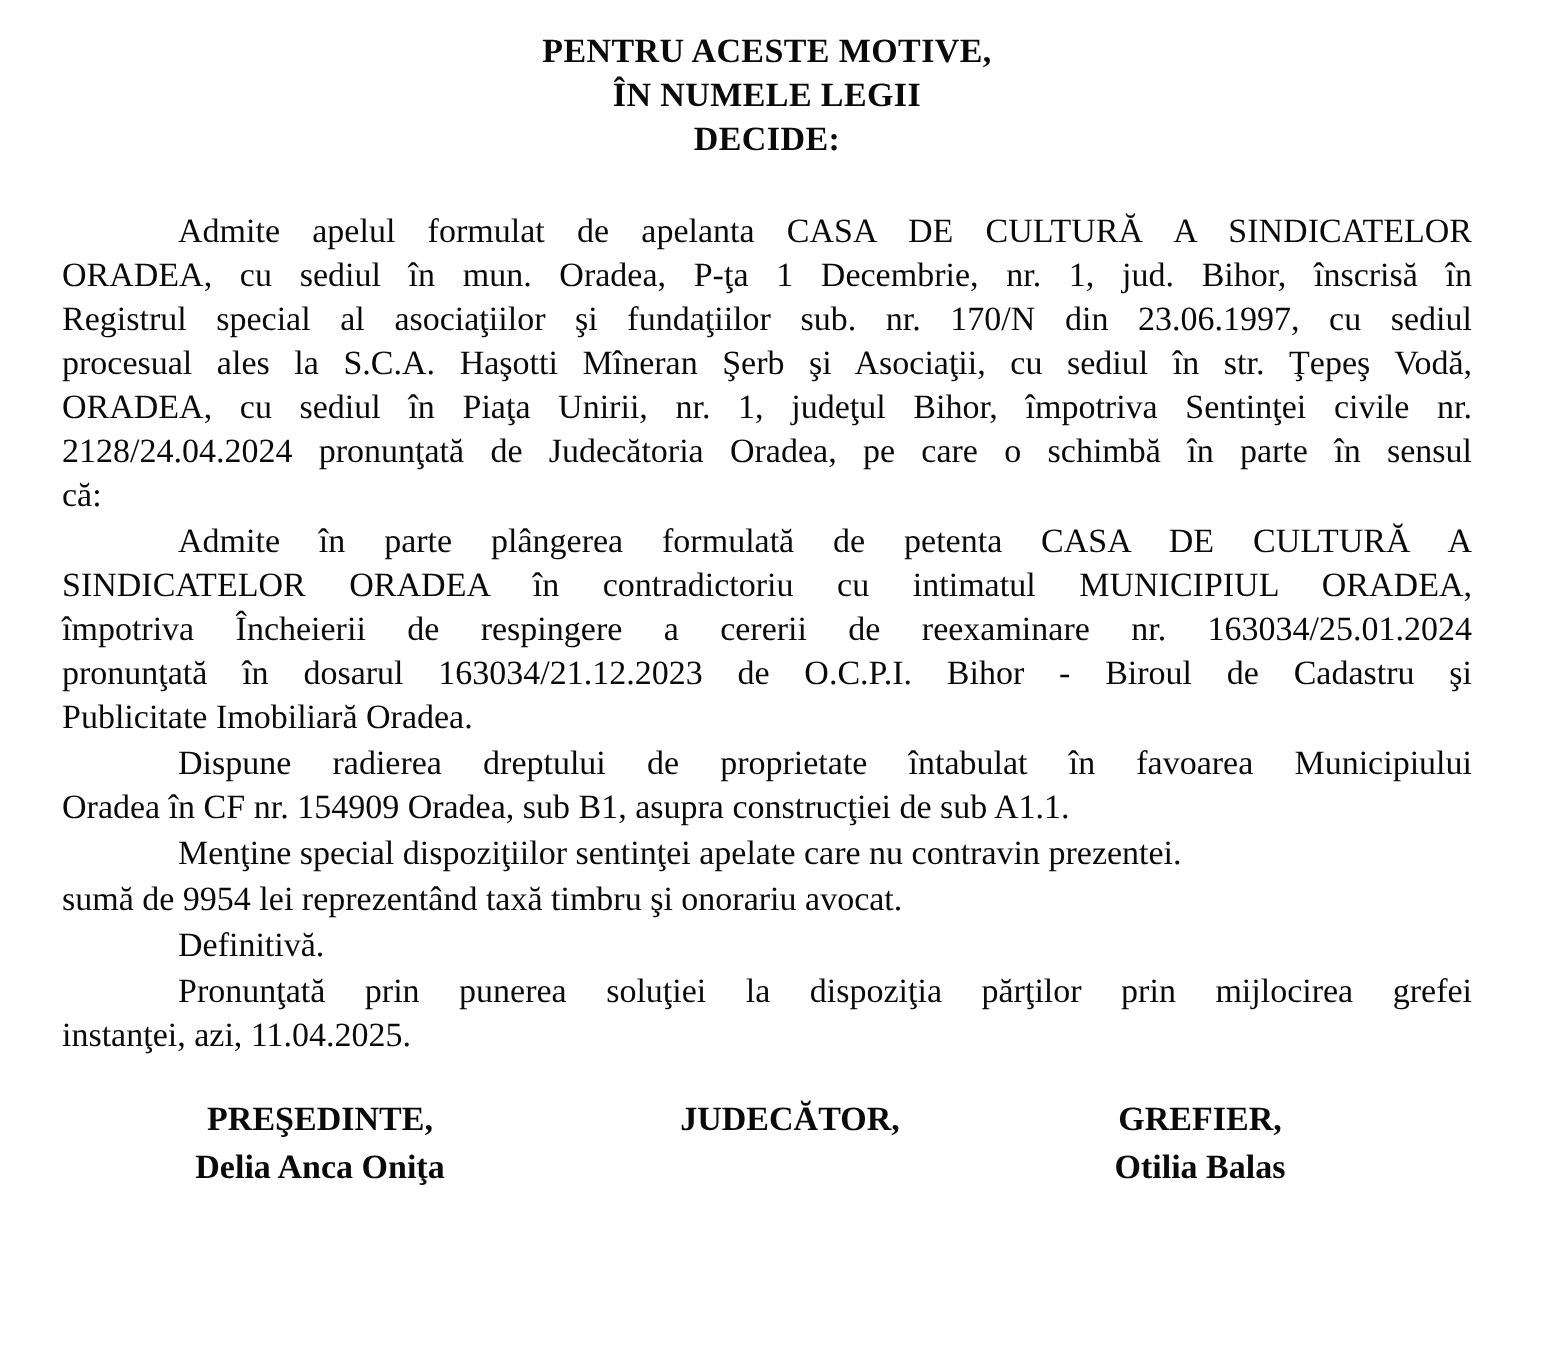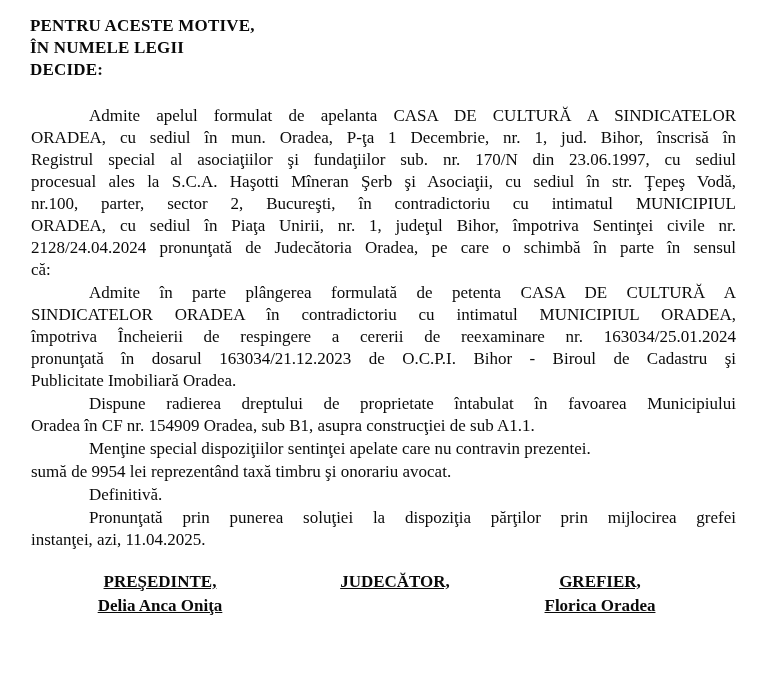--- a/index.html
+++ b/index.html
@@ -11,20 +11,21 @@
     font-family: "Liberation Serif", serif;
     overflow: hidden;
   }
   .page {
     box-sizing: border-box;
     width: 783px;
     height: 679px;
     padding: 15px 46px 0 30px;
   }
   .doc-header {
+    text-align: center;
     font-weight: bold;
     font-size: 17px;
     line-height: 22px;
     letter-spacing: 0.2px;
   }
   .doc-body {
     margin-top: 24px;
     font-size: 17px;
     line-height: 22px;
   }
@@ -37,21 +38,21 @@
   }
   .line.first { text-indent: 58px; }
   .line.last { text-align-last: left; }
   .signatures {
     display: flex;
     margin-top: 19px;
     font-weight: bold;
     font-size: 17px;
     line-height: 24px;
   }
-  .sig-col { text-align: center; text-decoration: underline; }
+  .sig-col { text-align: center; }
   .sig-col.c1 { width: 260px; }
   .sig-col.c2 { width: 210px; }
   .sig-col.c3 { width: 200px; }
 </style>
 </head>
 <body>
 
 <div class="page">
 
   <div class="doc-header">
@@ -59,21 +60,20 @@
     <div class="h-line">ÎN NUMELE LEGII</div>
     <div class="h-line">DECIDE:</div>
   </div>
 
   <div class="doc-body">
     <p class="para">
         <span class="line first">Admite apelul formulat de apelanta CASA DE CULTURĂ A SINDICATELOR</span>
         <span class="line">ORADEA, cu sediul în mun. Oradea, P-ţa 1 Decembrie, nr. 1, jud. Bihor, înscrisă în</span>
         <span class="line">Registrul special al asociaţiilor şi fundaţiilor sub. nr. 170/N din 23.06.1997, cu sediul</span>
         <span class="line">procesual ales la S.C.A. Haşotti Mîneran Şerb şi Asociaţii, cu sediul în str. Ţepeş Vodă,</span>
-        <span class="line">nr.100, parter, sector 2, Bucureşti, în contradictoriu cu intimatul MUNICIPIUL</span>
         <span class="line">ORADEA, cu sediul în Piaţa Unirii, nr. 1, judeţul Bihor, împotriva Sentinţei civile nr.</span>
         <span class="line">2128/24.04.2024 pronunţată de Judecătoria Oradea, pe care o schimbă în parte în sensul</span>
         <span class="line last">că:</span>
       </p>
     <p class="para">
         <span class="line first">Admite în parte plângerea formulată de petenta CASA DE CULTURĂ A</span>
         <span class="line">SINDICATELOR ORADEA în contradictoriu cu intimatul MUNICIPIUL ORADEA,</span>
         <span class="line">împotriva Încheierii de respingere a cererii de reexaminare nr. 163034/25.01.2024</span>
         <span class="line">pronunţată în dosarul 163034/21.12.2023 de O.C.P.I. Bihor - Biroul de Cadastru şi</span>
         <span class="line last">Publicitate Imobiliară Oradea.</span>
@@ -100,17 +100,17 @@
   <div class="signatures">
     <div class="sig-col c1">
       <div class="sig-role">PREŞEDINTE,</div>
       <div class="sig-name">Delia Anca Oniţa</div>
     </div>
     <div class="sig-col c2">
       <div class="sig-role">JUDECĂTOR,</div>
     </div>
     <div class="sig-col c3">
       <div class="sig-role">GREFIER,</div>
-      <div class="sig-name">Florica Oradea</div>
+      <div class="sig-name">Otilia Balas</div>
     </div>
   </div>
 
 </div>
 
 </body></html>

